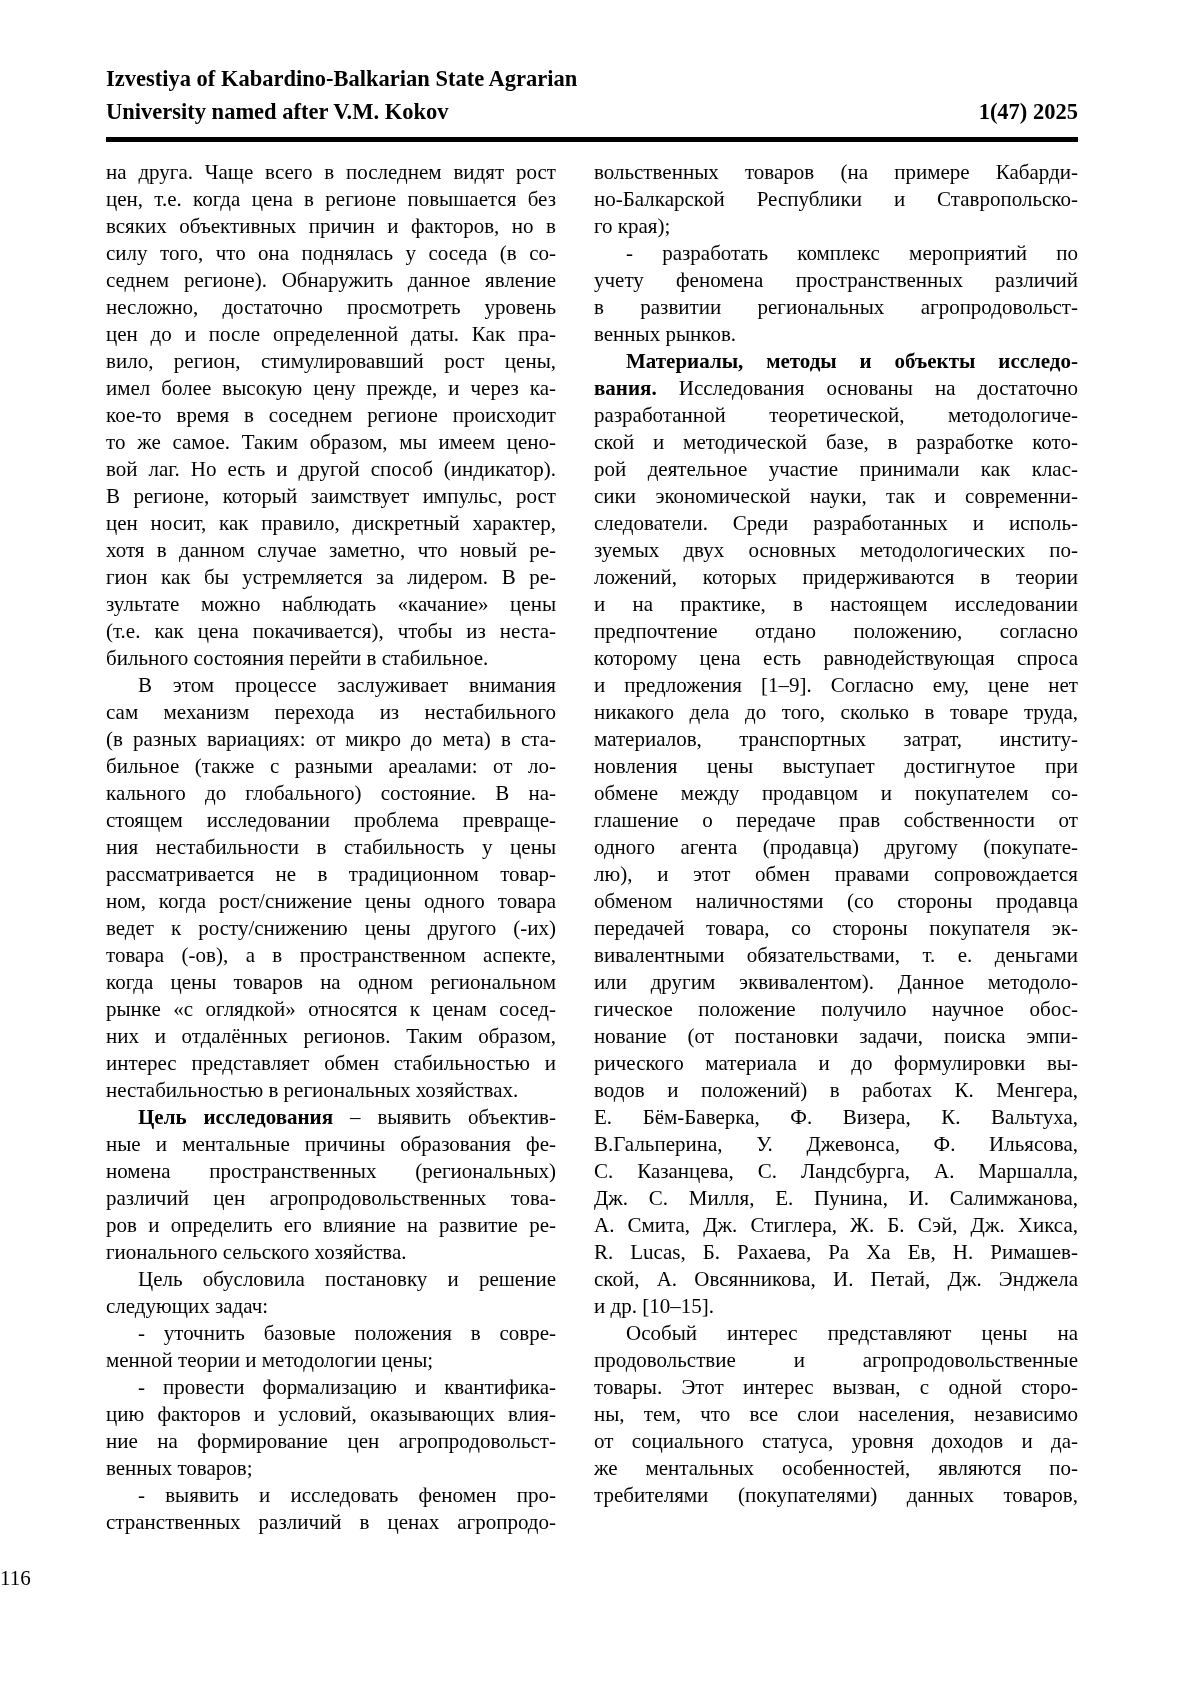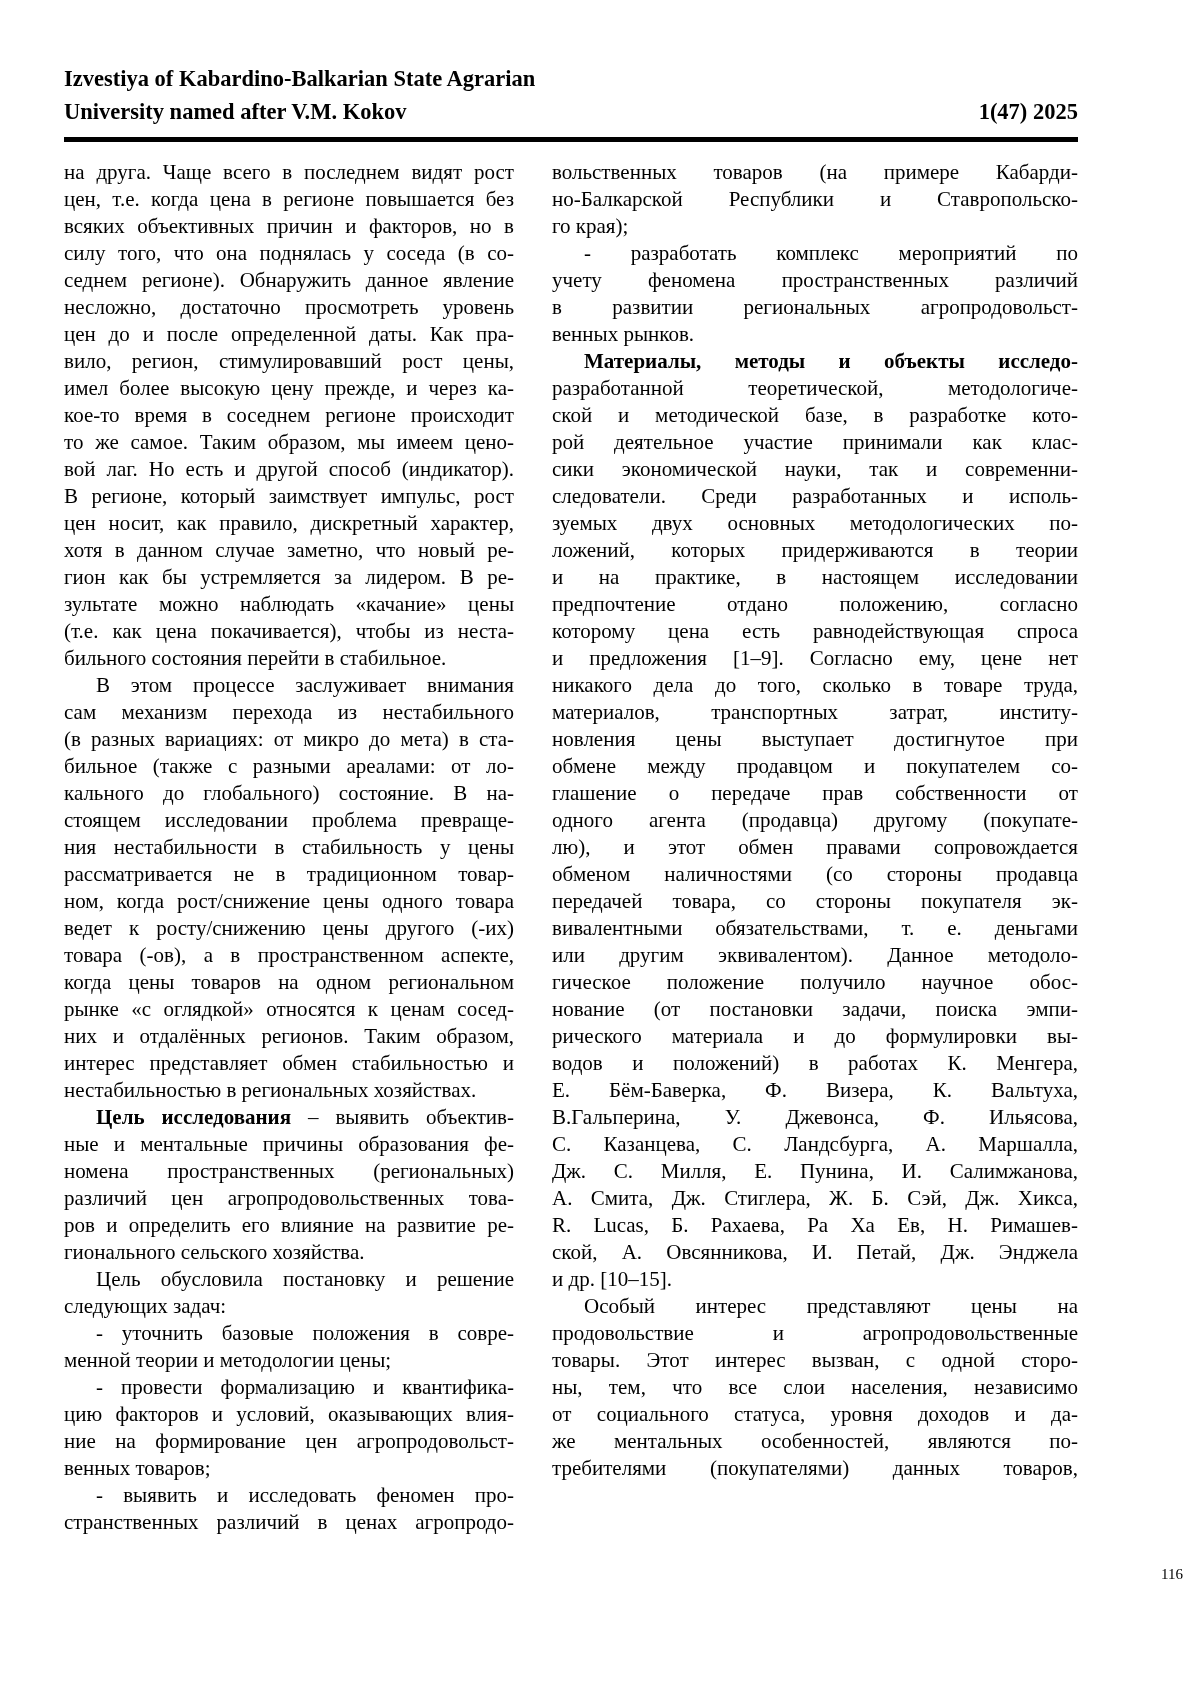--- a/index.html
+++ b/index.html
@@ -3,21 +3,21 @@
 <meta charset="utf-8">
 <style>
   html, body { margin: 0; padding: 0; background: #e8e8e8; }
   .page {
     position: relative;
     width: 1200px;
     height: 1697px;
     margin: 0 auto;
     background: #ffffff;
     box-sizing: border-box;
-    padding: 62px 122px 0 64px;
+    padding: 62px 122px 0 106px;
     font-family: "Liberation Serif", serif;
     color: #000;
     overflow: hidden;
   }
   .header { font-weight: bold; font-size: 22.5px; line-height: 33px; }
   .h-row2 { display: flex; justify-content: space-between; align-items: baseline; }
   .rule { height: 5px; background: #000; margin-top: 9px; }
   .cols { display: flex; gap: 38px; margin-top: 17px; }
   .col-left { width: 450px; flex: none; }
   .col-right { flex: 1; min-width: 0; }
@@ -27,24 +27,24 @@
     line-height: 27px;
     text-align: justify;
     text-align-last: justify;
     white-space: nowrap;
   }
   .line.lastline { text-align-last: left; }
   .line.indent { text-indent: 32px; }
   .bold { font-weight: bold; }
   .pageno {
     position: absolute;
-    left: 0; right: 17px;
+    left: 0; right: 4px;
     top: 1566px;
-    text-align: right;
-    font-size: 15px;
+    text-align: left;
+    font-size: 21px;
   }
 </style>
 </head>
 <body>
 
 <div class="page">
   <div class="header">
     <div>Izvestiya of Kabardino-Balkarian State Agrarian</div>
     <div class="h-row2">
       <span>University named after V.M. Kokov</span>
@@ -127,20 +127,21 @@
           <div class="line lastline"><span>го края);</span></div>
         </div>
         <div class="para">
           <div class="line indent"><span>- разработать комплекс мероприятий по</span></div>
           <div class="line"><span>учету феномена пространственных различий</span></div>
           <div class="line"><span>в развитии региональных агропродовольст-</span></div>
           <div class="line lastline"><span>венных рынков.</span></div>
         </div>
         <div class="para">
           <div class="line indent"><span class="bold">Материалы, методы и объекты исследо-</span></div>
+          <div class="line"><span class="bold">вания.</span><span> Исследования основаны на достаточно</span></div>
           <div class="line"><span>разработанной теоретической, методологиче-</span></div>
           <div class="line"><span>ской и методической базе, в разработке кото-</span></div>
           <div class="line"><span>рой деятельное участие принимали как клас-</span></div>
           <div class="line"><span>сики экономической науки, так и современни-</span></div>
           <div class="line"><span>следователи. Среди разработанных и исполь-</span></div>
           <div class="line"><span>зуемых двух основных методологических по-</span></div>
           <div class="line"><span>ложений, которых придерживаются в теории</span></div>
           <div class="line"><span>и на практике, в настоящем исследовании</span></div>
           <div class="line"><span>предпочтение отдано положению, согласно</span></div>
           <div class="line"><span>которому цена есть равнодействующая спроса</span></div>

